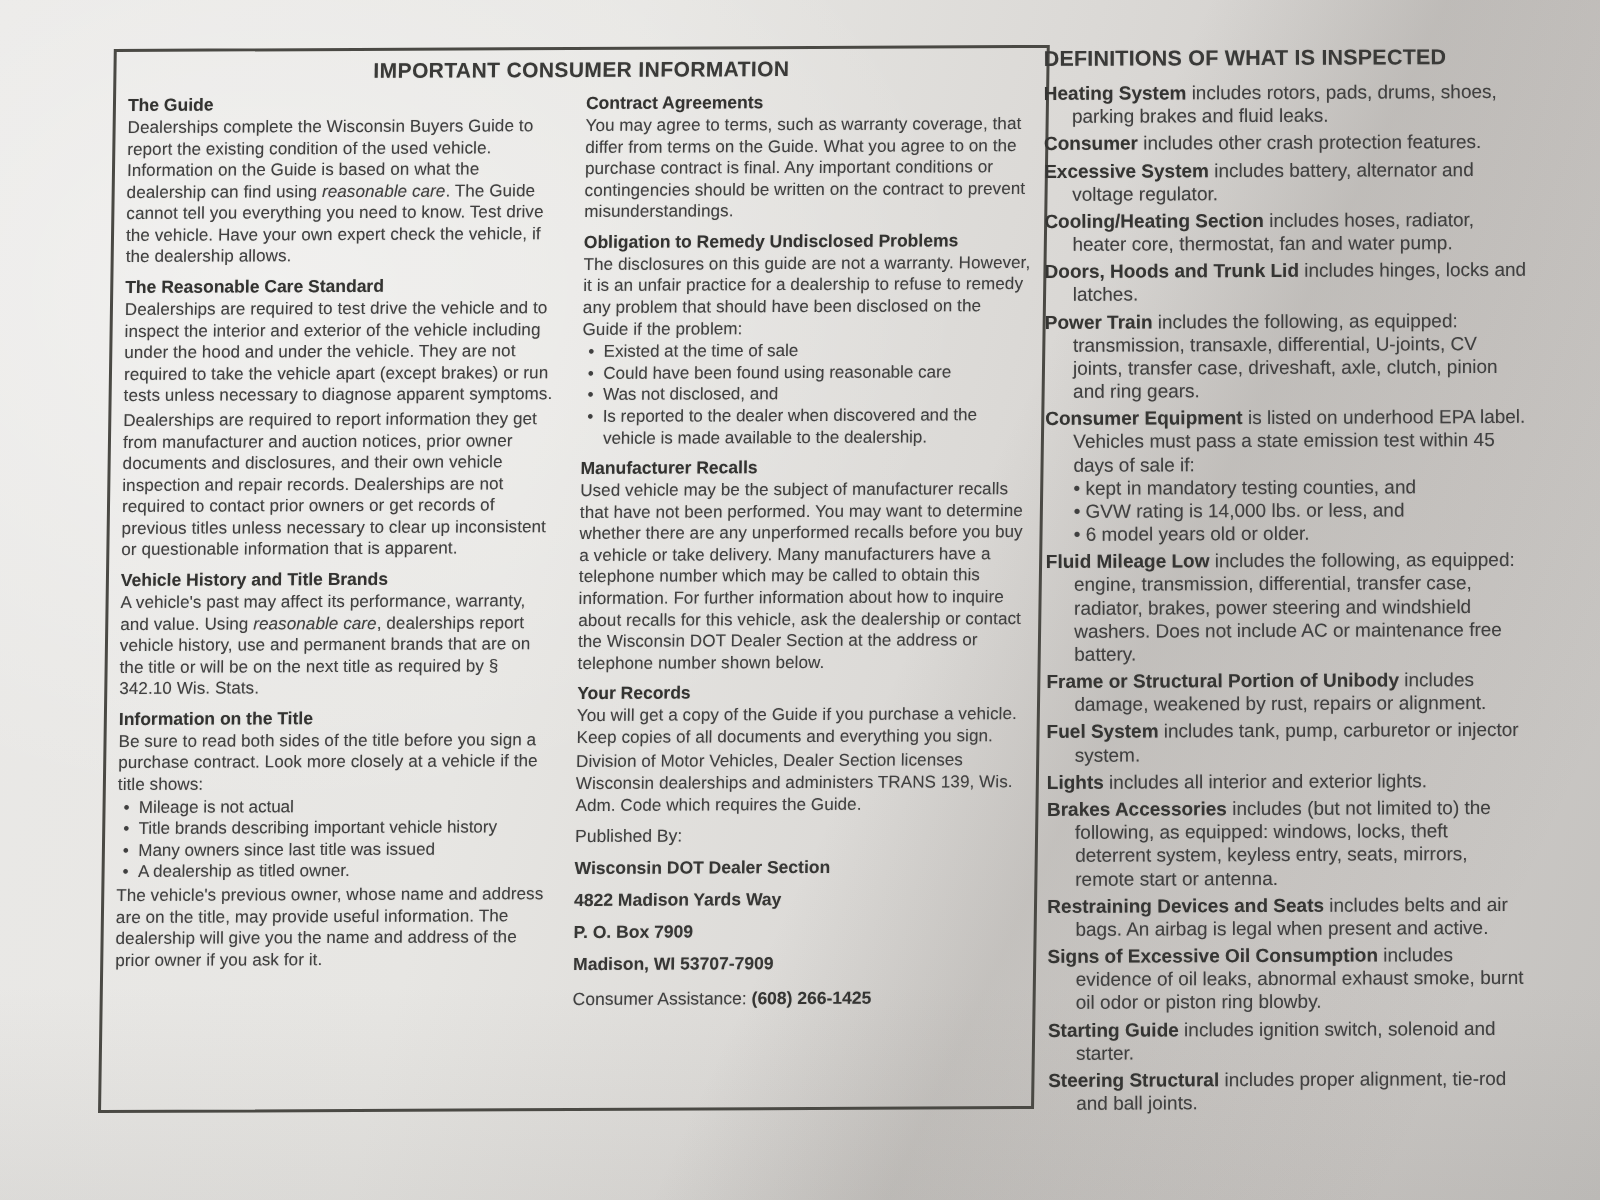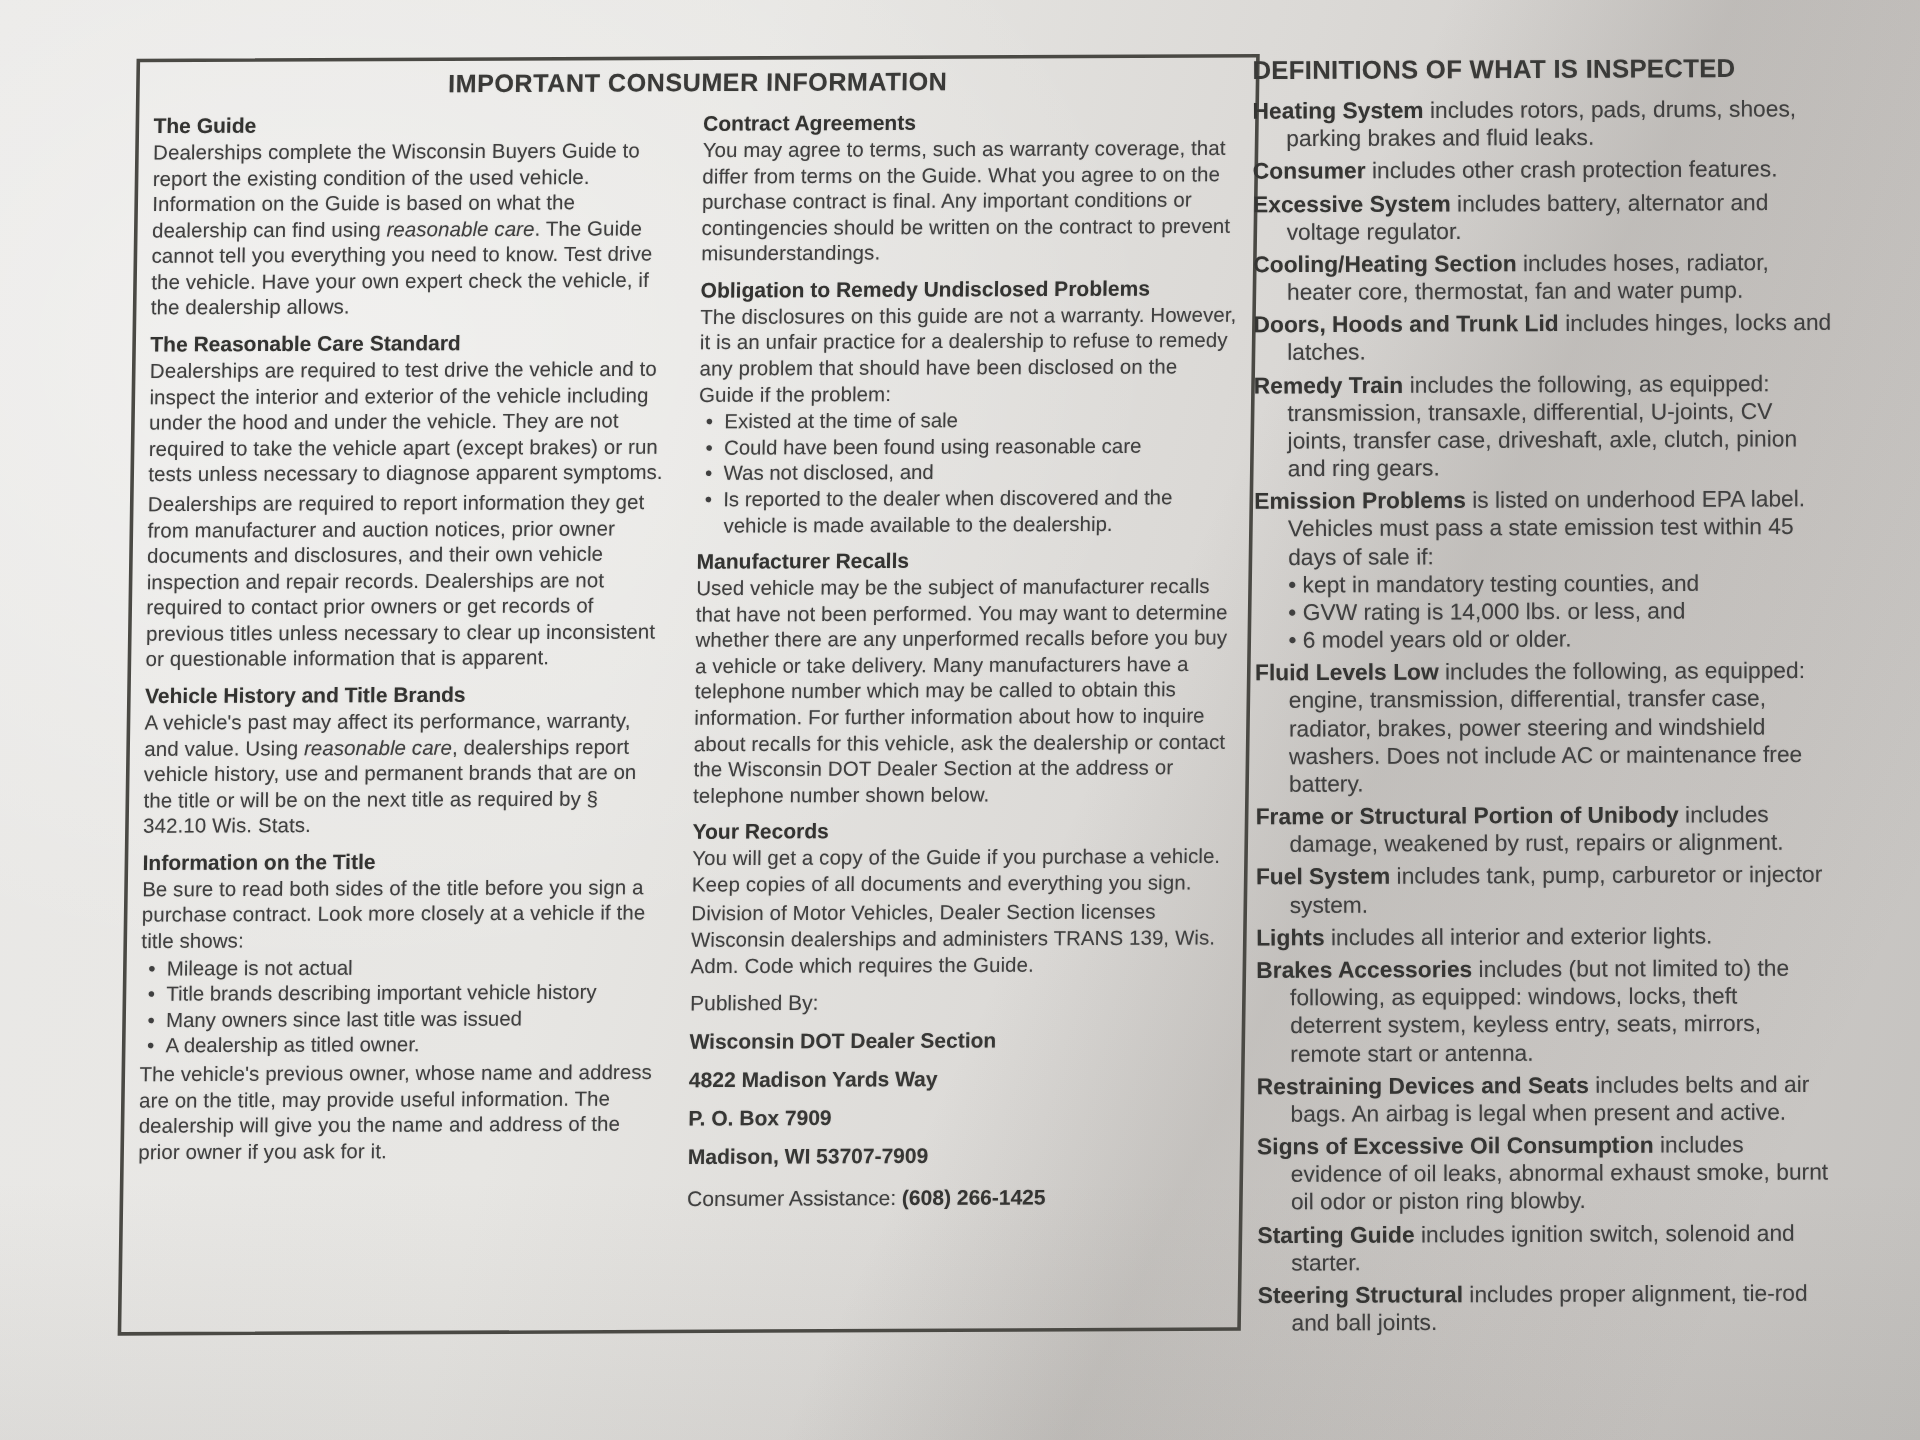--- a/index.html
+++ b/index.html
@@ -114,30 +114,30 @@
     </div>
 
     <div class="defs">
       <div class="defs-h">DEFINITIONS OF WHAT IS INSPECTED</div>
 
       <p class="def-item"><span class="b">Heating System</span><span> includes rotors, pads, drums, shoes, parking brakes and fluid leaks.</span></p>
       <p class="def-item"><span class="b">Consumer</span><span> includes other crash protection features.</span></p>
       <p class="def-item"><span class="b">Excessive System</span><span> includes battery, alternator and voltage regulator.</span></p>
       <p class="def-item"><span class="b">Cooling/Heating Section</span><span> includes hoses, radiator, heater core, thermostat, fan and water pump.</span></p>
       <p class="def-item"><span class="b">Doors, Hoods and Trunk Lid</span><span> includes hinges, locks and latches.</span></p>
-      <p class="def-item"><span class="b">Remedy Train</span><span> includes the following, as equipped: transmission, transaxle, differential, U-joints, CV joints, transfer case, driveshaft, axle, clutch, pinion and ring gears.</span></p>
+      <p class="def-item"><span class="b">Power Train</span><span> includes the following, as equipped: transmission, transaxle, differential, U-joints, CV joints, transfer case, driveshaft, axle, clutch, pinion and ring gears.</span></p>
       <div class="def-item">
-        <span><span class="b">Emission Problems</span><span> is listed on underhood EPA label. Vehicles must pass a state emission test within 45 days of sale if:</span></span>
+        <span><span class="b">Consumer Equipment</span><span> is listed on underhood EPA label. Vehicles must pass a state emission test within 45 days of sale if:</span></span>
         <ul class="def-bullets" style="text-indent:0;">
           <li>kept in mandatory testing counties, and</li>
           <li>GVW rating is 14,000 lbs. or less, and</li>
           <li>6 model years old or older.</li>
         </ul>
       </div>
-      <p class="def-item"><span class="b">Fluid Levels Low</span><span> includes the following, as equipped: engine, transmission, differential, transfer case, radiator, brakes, power steering and windshield washers. Does not include AC or maintenance free battery.</span></p>
+      <p class="def-item"><span class="b">Fluid Mileage Low</span><span> includes the following, as equipped: engine, transmission, differential, transfer case, radiator, brakes, power steering and windshield washers. Does not include AC or maintenance free battery.</span></p>
       <p class="def-item"><span class="b">Frame or Structural Portion of Unibody</span><span> includes damage, weakened by rust, repairs or alignment.</span></p>
       <p class="def-item"><span class="b">Fuel System</span><span> includes tank, pump, carburetor or injector system.</span></p>
       <p class="def-item"><span class="b">Lights</span><span> includes all interior and exterior lights.</span></p>
       <p class="def-item"><span class="b">Brakes Accessories</span><span> includes (but not limited to) the following, as equipped: windows, locks, theft deterrent system, keyless entry, seats, mirrors, remote start or antenna.</span></p>
       <p class="def-item"><span class="b">Restraining Devices and Seats</span><span> includes belts and air bags. An airbag is legal when present and active.</span></p>
       <p class="def-item"><span class="b">Signs of Excessive Oil Consumption</span><span> includes evidence of oil leaks, abnormal exhaust smoke, burnt oil odor or piston ring blowby.</span></p>
       <p class="def-item"><span class="b">Starting Guide</span><span> includes ignition switch, solenoid and starter.</span></p>
       <p class="def-item"><span class="b">Steering Structural</span><span> includes proper alignment, tie-rod and ball joints.</span></p>
     </div>
 

